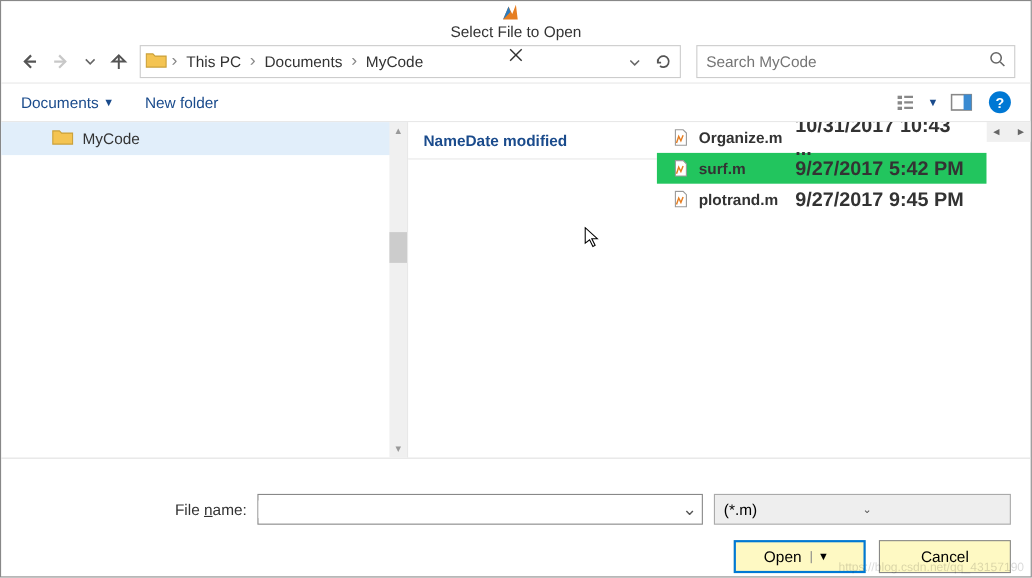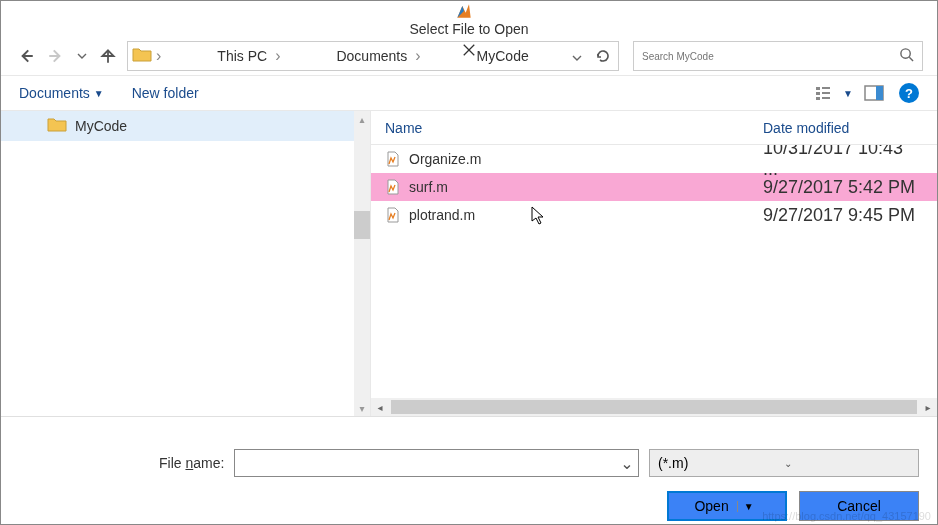--- a/index.html
+++ b/index.html
@@ -10,52 +10,52 @@
 .titlebar .icon { width: 20px; height: 20px; margin-right: 10px; }
 .titlebar .title { font-size: 14px; color: #333; flex: 1; }
 .titlebar .close { font-size: 18px; padding: 4px 10px; cursor: pointer; }
 
 
 .navrow { height: 38px; display: flex; align-items: center; padding: 0 14px; gap: 8px; }
 .navbtn { width: 22px; height: 22px; display: flex; align-items: center; justify-content: center; color: #666; }
 .navbtn.disabled { color: #b5b5b5; }
 .breadcrumb { flex: 1; height: 30px; border: 1px solid #ccc; display: flex; align-items: center; padding: 0 4px; gap: 2px; }
 .folder-icon { width: 20px; height: 20px; }
-.crumb { font-size: 14px; color: #333; padding: 0 4px; margin-left: 48px; }
+.crumb { font-size: 14px; color: #333; padding: 0 4px; }
 .crumb-sep { color: #888; padding: 0 2px; }
 .refresh { width: 22px; height: 22px; display: flex; align-items: center; justify-content: center; margin-left: 4px; }
 .searchbox { width: 290px; height: 30px; border: 1px solid #ccc; display: flex; align-items: center; padding: 0 8px; gap: 6px; margin-left: 6px; }
-.searchbox input { border: none; outline: none; flex: 1; font-size: 10px; color: #ef4444; }
+.searchbox input { border: none; outline: none; flex: 1; font-size: 14px; color: #ef4444; }
 .search-icon { color: #666; }
 
 
 .toolbar { height: 36px; display: flex; align-items: center; border-top: 1px solid #e8e8e8; border-bottom: 1px solid #e8e8e8; padding: 0 18px; }
 .tool-link { color: #1a4b8c; font-size: 14px; display: flex; align-items: center; gap: 4px; margin-right: 28px; cursor: pointer; }
 .tool-caret { font-size: 10px; color: #1a4b8c; }
 .spacer { flex: 1; }
 .viewbtn { width: 26px; height: 24px; display: flex; align-items: center; justify-content: center; margin-left: 8px; }
 .helpbtn { width: 20px; height: 20px; border-radius: 50%; background: #0078d4; color: #fff; font-size: 13px; font-weight: bold; display: flex; align-items: center; justify-content: center; margin-left: 12px; }
 
 
 .body { display: flex; height: 305px; }
 .sidebar { width: 370px; border-right: 1px solid #e8e8e8; position: relative; }
 .tree-item { height: 30px; display: flex; align-items: center; padding-left: 46px; gap: 8px; background: #e1eefa; }
 .tree-item .label { font-size: 14px; color: #333; }
 .side-scroll { position: absolute; right: 0; top: 0; width: 16px; height: 100%; background: #f0f0f0; display: flex; flex-direction: column; }
 .side-scroll .arrow { height: 16px; display: flex; align-items: center; justify-content: center; font-size: 10px; color: #999; }
 .side-scroll .track { flex: 1; }
 .side-scroll .thumb { position: absolute; top: 100px; width: 16px; height: 28px; background: #ccc; }
 
-.filepane { flex: 1; position: relative; display: flex; flex-direction: column; }
+.filepane { flex: 1; position: relative; display: flex; flex-direction: row; font-weight: bold; }
 .fileheader { height: 34px; display: flex; align-items: center; border-bottom: 1px solid #e8e8e8; padding: 0 14px; }
 .col-name { color: #1a4b8c; font-size: 14px; flex: 1; }
 .col-date { color: #1a4b8c; font-size: 14px; width: 160px; }
 .filelist { flex: 1; overflow: hidden; }
 .filerow { height: 28px; display: flex; align-items: center; padding: 0 14px; gap: 8px; }
-.filerow.selected { background: #f9a8d4; }
+.filerow.selected { background: #22c55e; }
 .filerow .fname { flex: 1; font-size: 14px; color: #333; }
 .filerow .fdate { width: 160px; font-size: 18px; color: #333; }
 .file-icon { width: 16px; height: 16px; }
 .cursor { position: absolute; left: 160px; top: 95px; pointer-events: none; }
 
 .hscroll { height: 18px; display: flex; align-items: center; background: #f0f0f0; }
 .hscroll .arrow { width: 18px; display: flex; align-items: center; justify-content: center; font-size: 10px; color: #666; }
 .hscroll .track { flex: 1; height: 14px; background: #ccc; margin: 0 2px; }
 
 
@@ -63,21 +63,21 @@
 .fn-row { display: flex; align-items: center; gap: 10px; margin-bottom: 14px; }
 .fn-label { font-size: 14px; color: #333; margin-left: 140px; }
 .fn-label u { text-decoration: underline; }
 .fn-input { flex: 1; height: 28px; border: 1px solid #888; display: flex; align-items: center; }
 .fn-input input { flex: 1; border: none; outline: none; padding: 0 6px; font-size: 14px; }
 .fn-caret { width: 22px; text-align: center; color: #555; }
 .filter { width: 270px; height: 28px; border: 1px solid #aaa; background: #eee; display: flex; align-items: center; padding: 0 8px; }
 .filter span { flex: 1; font-size: 14px; }
 .filter .caret { font-size: 10px; color: #555; }
 .btn-row { display: flex; justify-content: flex-end; gap: 12px; }
-.btn { width: 120px; height: 30px; border: 1px solid #888; background: #3b82f6; font-size: 14px; display: flex; align-items: center; justify-content: center; cursor: pointer; }
+.btn { width: 120px; height: 30px; border: 1px solid #888; background: #fef9c3; font-size: 14px; display: flex; align-items: center; justify-content: center; cursor: pointer; }
 .btn.primary { border: 2px solid #0078d4; }
 .btn .split { border-left: 1px solid #888; padding: 0 6px; margin-left: 8px; font-size: 10px; }
 
 .watermark { position: absolute; right: 6px; bottom: 2px; font-size: 11px; color: rgba(0,0,0,0.15); text-align: right; }
 </style>
 </head>
 <body>
 
 <div class="titlebar">
   <span class="icon">

